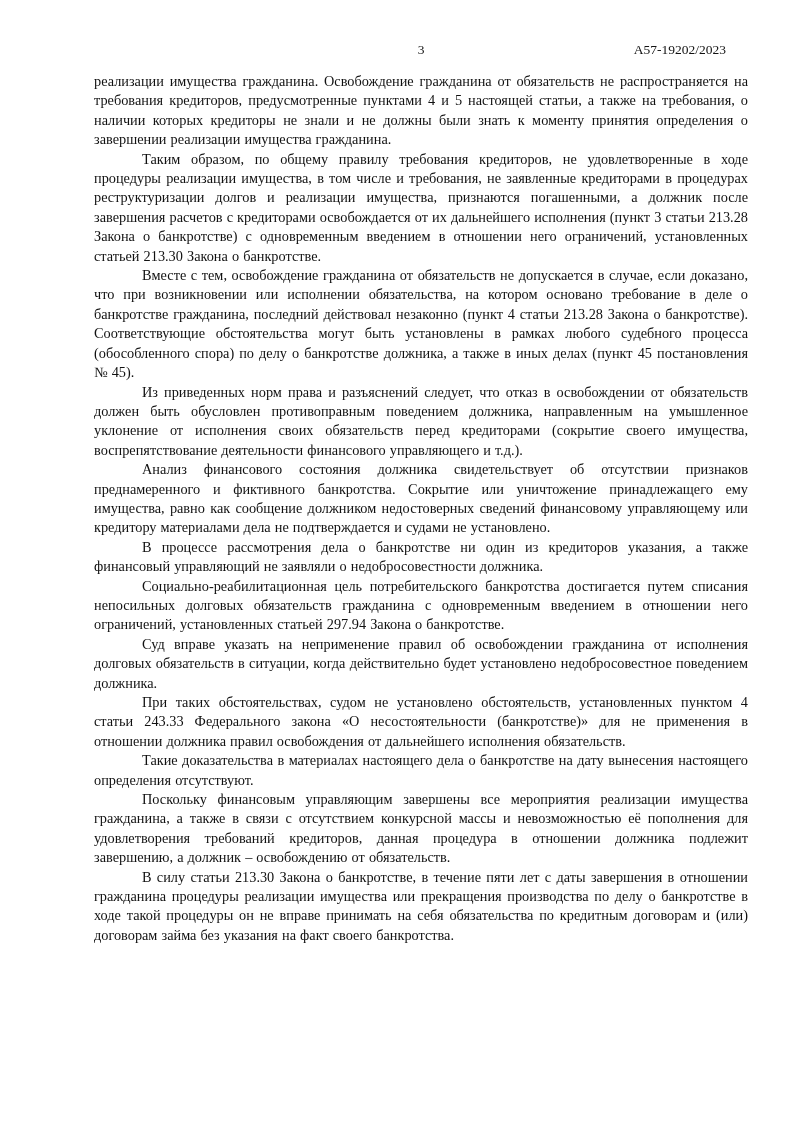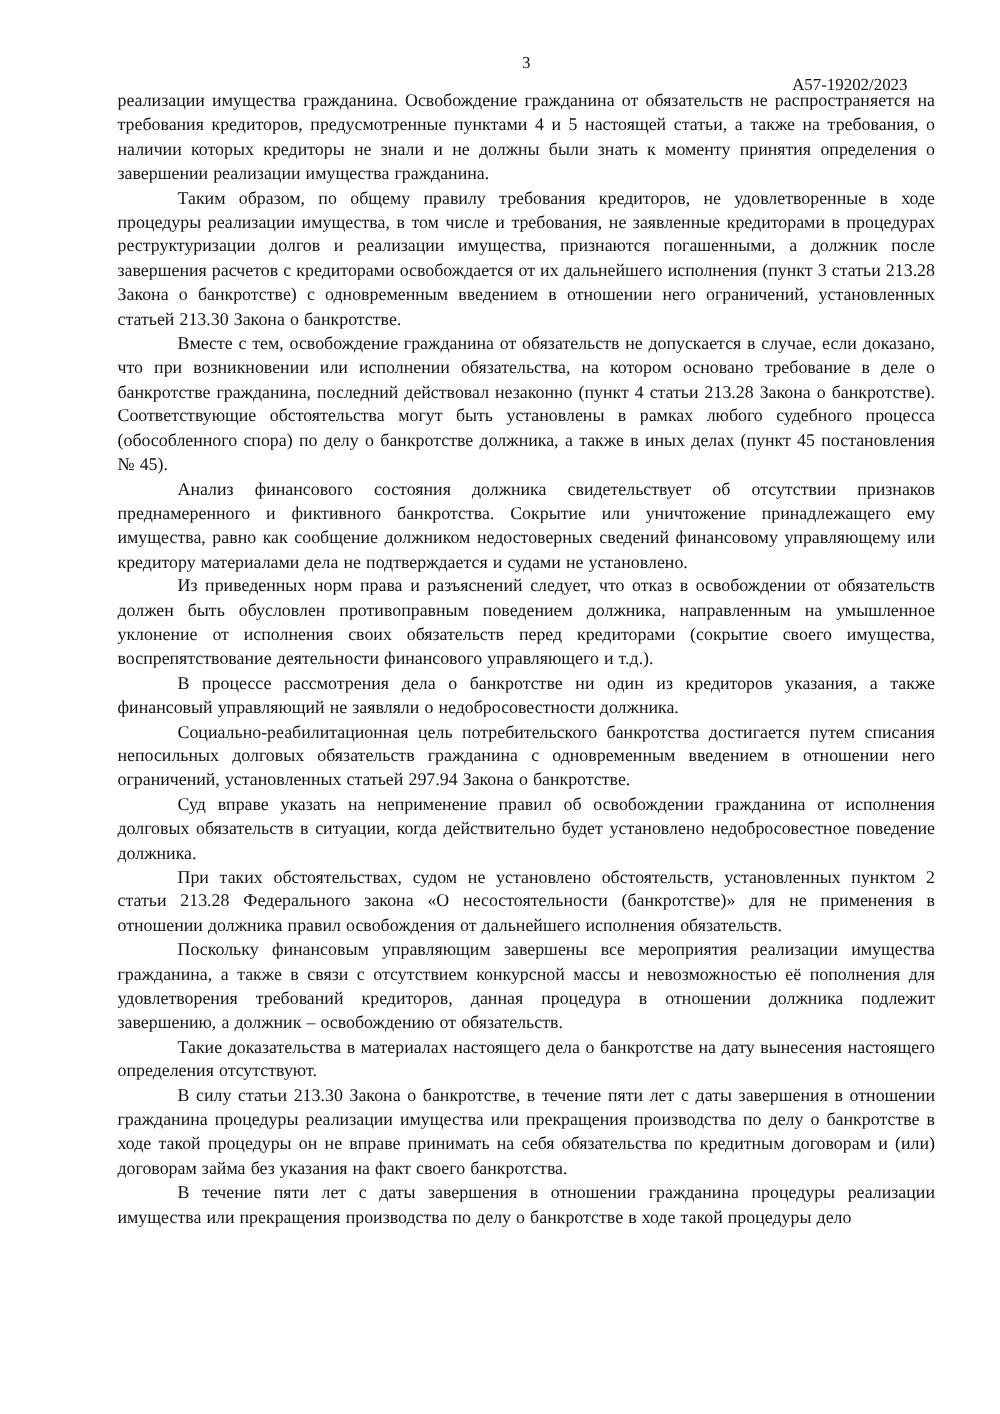--- a/index.html
+++ b/index.html
@@ -30,21 +30,20 @@
     position: absolute;
     left: 0;
     width: 100%;
     text-align: center;
   }
   .case-num {
     position: absolute;
     right: 22px;
     top: 0;
     white-space: nowrap;
-    margin-top: 18px;
   }
   .body {
     position: absolute;
     top: 72px;
     left: 94px;
     width: 654px;
   }
   .body p {
     margin: 0;
     padding: 0;
@@ -63,24 +62,23 @@
 
 <div class="page">
   <div class="header">
     <span class="page-num">3</span>
     <span class="case-num">А57-19202/2023</span>
   </div>
   <div class="body">
     <p class="continuation">реализации имущества гражданина. Освобождение гражданина от обязательств не распространяется на требования кредиторов, предусмотренные пунктами 4 и 5 настоящей статьи, а также на требования, о наличии которых кредиторы не знали и не должны были знать к моменту принятия определения о завершении реализации имущества гражданина.</p>
     <p>Таким образом, по общему правилу требования кредиторов, не удовлетворенные в ходе процедуры реализации имущества, в том числе и требования, не заявленные кредиторами в процедурах реструктуризации долгов и реализации имущества, признаются погашенными, а должник после завершения расчетов с кредиторами освобождается от их дальнейшего исполнения (пункт 3 статьи 213.28 Закона о банкротстве) с одновременным введением в отношении него ограничений, установленных статьей 213.30 Закона о банкротстве.</p>
     <p>Вместе  с тем, освобождение гражданина от обязательств не допускается в случае, если доказано, что при возникновении или исполнении обязательства, на котором основано требование в деле о банкротстве гражданина, последний действовал незаконно (пункт 4 статьи 213.28 Закона о банкротстве). Соответствующие обстоятельства могут быть установлены в рамках любого судебного процесса (обособленного спора) по делу о банкротстве должника, а также в иных делах (пункт 45 постановления № 45).</p>
+    <p>Из приведенных норм права и разъяснений следует, что отказ в освобождении от обязательств должен быть обусловлен противоправным поведением должника, направленным на умышленное уклонение от исполнения своих обязательств перед кредиторами (сокрытие своего имущества, воспрепятствование деятельности финансового управляющего и т.д.).</p>
     <p>Анализ финансового состояния должника свидетельствует об отсутствии признаков преднамеренного и фиктивного банкротства. Сокрытие или уничтожение принадлежащего ему имущества, равно как сообщение должником недостоверных сведений финансовому управляющему или кредитору материалами дела не подтверждается и судами не установлено.</p>
-    <p>Из приведенных норм права и разъяснений следует, что отказ в освобождении от обязательств должен быть обусловлен противоправным поведением должника, направленным на умышленное уклонение от исполнения своих обязательств перед кредиторами (сокрытие своего имущества, воспрепятствование деятельности финансового управляющего и т.д.).</p>
     <p>В процессе рассмотрения дела о банкротстве ни один из кредиторов указания, а также финансовый управляющий не заявляли о недобросовестности должника.</p>
     <p>Социально-реабилитационная цель потребительского банкротства достигается путем списания непосильных долговых обязательств гражданина с одновременным введением в отношении него ограничений, установленных статьей 297.94 Закона о банкротстве.</p>
-    <p>Суд вправе указать на неприменение правил об освобождении гражданина от исполнения долговых обязательств в ситуации, когда действительно будет установлено недобросовестное поведение должника.</p>
-    <p>При таких обстоятельствах, судом не установлено обстоятельств, установленных пунктом 2 статьи 213.28 Федерального закона «О несостоятельности (банкротстве)» для не применения в отношении должника правил освобождения от дальнейшего исполнения обязательств.</p>
+    <p>Суд вправе указать на неприменение правил об освобождении гражданина от исполнения долговых обязательств в ситуации, когда действительно будет установлено недобросовестное поведением должника.</p>
+    <p>При таких обстоятельствах, судом не установлено обстоятельств, установленных пунктом 4 статьи 243.33 Федерального закона «О несостоятельности (банкротстве)» для не применения в отношении должника правил освобождения от дальнейшего исполнения обязательств.</p>
+    <p>Такие доказательства в материалах настоящего дела о банкротстве на дату вынесения настоящего определения отсутствуют.</p>
     <p>Поскольку финансовым управляющим завершены все мероприятия реализации имущества гражданина, а также в связи с отсутствием конкурсной массы и невозможностью её пополнения для удовлетворения требований кредиторов, данная процедура в отношении должника подлежит завершению, а должник – освобождению от обязательств.</p>
-    <p>Такие доказательства в материалах настоящего дела о банкротстве на дату вынесения настоящего определения отсутствуют.</p>
     <p>В силу статьи 213.30 Закона о банкротстве, в течение пяти лет с даты завершения в отношении гражданина процедуры реализации имущества или прекращения производства по делу о банкротстве в ходе такой процедуры он не вправе принимать на себя обязательства по кредитным договорам и (или) договорам займа без указания на факт своего банкротства.</p>
-    <p>В течение пяти лет с даты завершения в отношении гражданина процедуры реализации имущества или прекращения производства по делу о банкротстве в ходе такой процедуры дело</p>
   </div>
 </div>
 
 </body></html>

